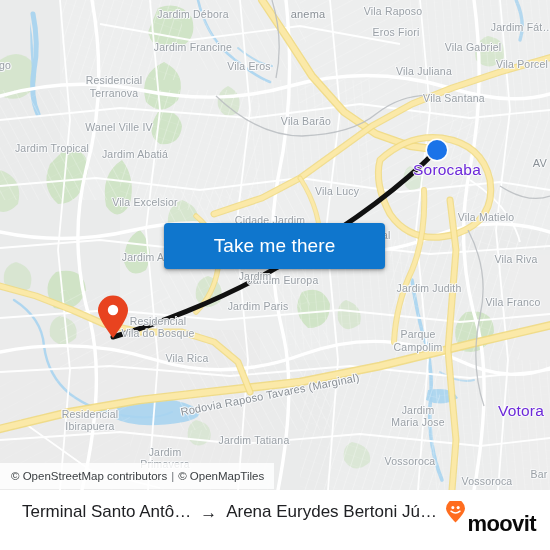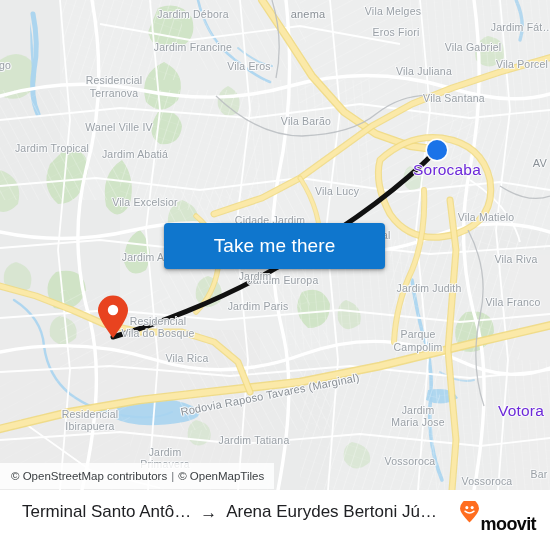--- a/index.html
+++ b/index.html
@@ -121,21 +121,21 @@
     line-height: 1;
   }
   #moovit-logo {
     flex: 0 0 auto;
     display: flex;
     align-items: center;
     gap: 1px;
     margin-left: 6px;
   }
   #moovit-wordmark {
-    font-size: 18px;
+    font-size: 22px;
     font-weight: bold;
     color: #0a0a0a;
     letter-spacing: -.6px;
     line-height: 1;
     margin-top: 23px;
   }
 </style>
 </head>
 <body>
 
@@ -297,21 +297,21 @@
         <path d="M272 0 q12 40 4 78"></path>
         <path d="M468 230 q22 42 12 86 q-10 48 4 90"></path>
         <path d="M500 186 q28 18 50 10"></path>
       </g>
 
       <path id="route-line" d="M437 150 C 392 196, 330 238, 262 276 C 214 302, 158 324, 113 337" fill="none" stroke="#111111" stroke-width="5" stroke-linecap="round" stroke-linejoin="round"></path>
     </svg>
 
     <div id="map-labels">
         <div class="maplabel" style="left: 193px; top: 14px;">Jardim Débora</div>
-        <div class="maplabel" style="left: 393px; top: 11px;">Vila Melges</div>
+        <div class="maplabel" style="left: 393px; top: 11px;">Vila Raposo</div>
         <div class="maplabel" style="left: 522px; top: 27px;">Jardim Fát…</div>
         <div class="maplabel" style="left: 193px; top: 47px;">Jardim Francine</div>
         <div class="maplabel" style="left: 396px; top: 32px;">Eros Fiori</div>
         <div class="maplabel" style="left: 473px; top: 47px;">Vila Gabriel</div>
         <div class="maplabel" style="left: 249px; top: 66px;">Vila Eros</div>
         <div class="maplabel" style="left: 522px; top: 64px;">Vila Porcel</div>
         <div class="maplabel" style="left: 424px; top: 71px;">Vila Juliana</div>
         <div class="maplabel" style="left: 114px; top: 80px;">Residencial</div>
         <div class="maplabel" style="left: 114px; top: 93px;">Terranova</div>
         <div class="maplabel" style="left: 454px; top: 98px;">Vila Santana</div>

